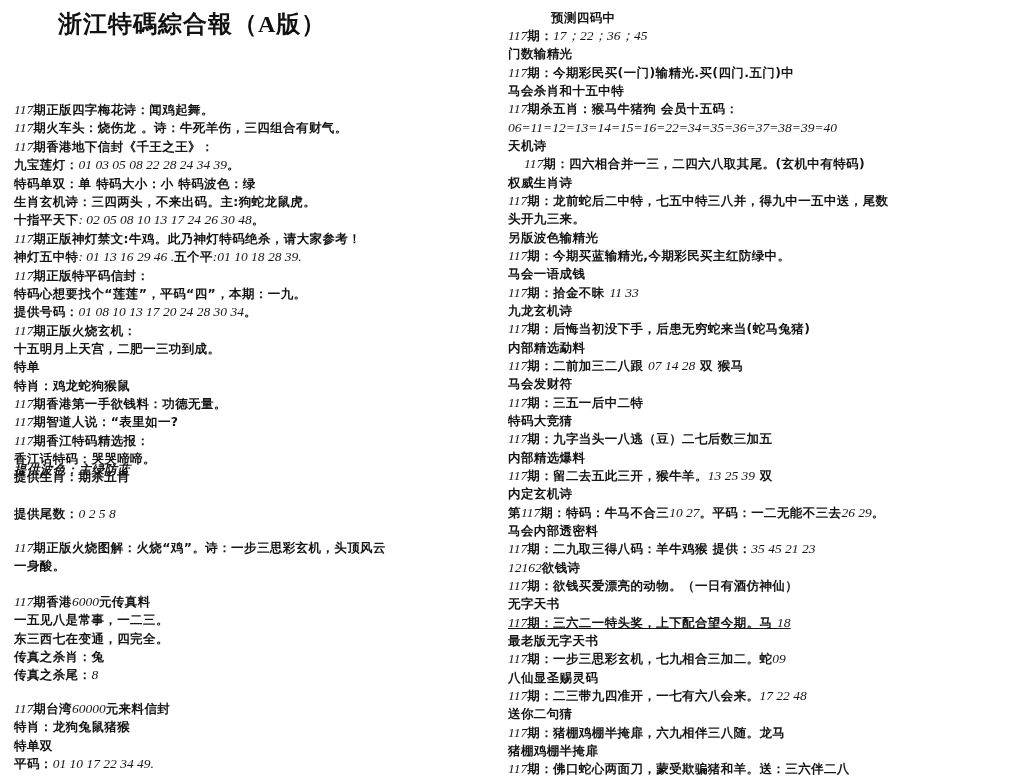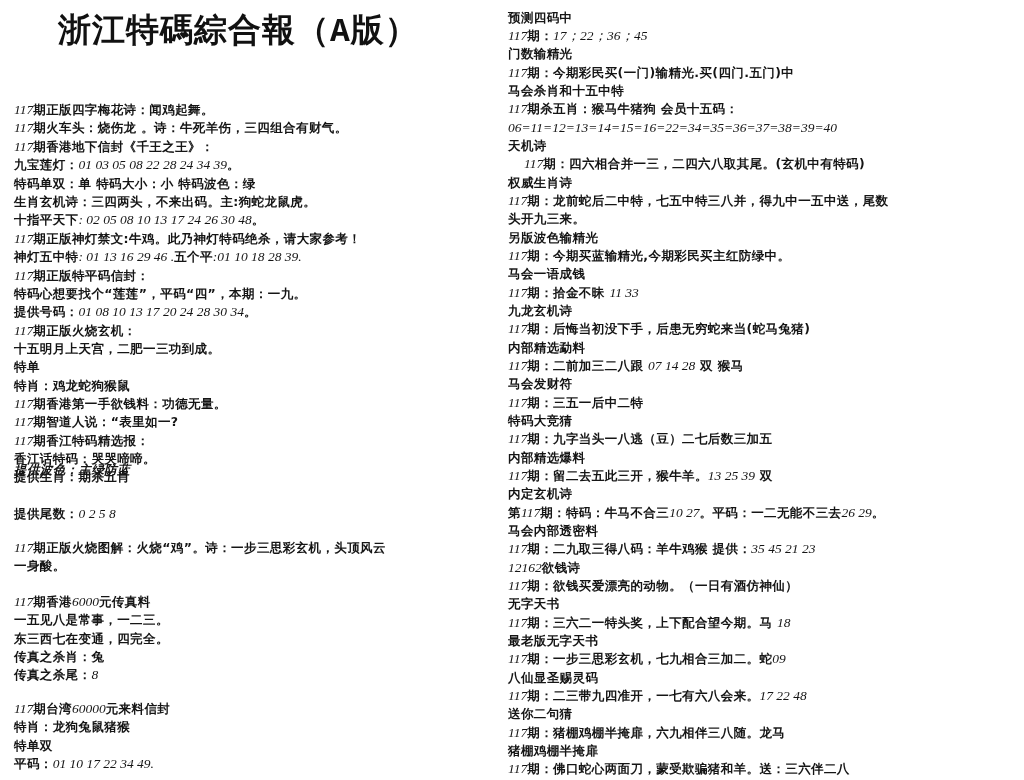--- a/index.html
+++ b/index.html
@@ -1,19 +1,19 @@
 <!DOCTYPE html>
 <html><head>
 <meta charset="utf-8">
 <style>
   html, body { margin:0; padding:0; background:#ffffff; }
   body { width:1024px; height:780px; position:relative; overflow:hidden; color:#111; font-family:"DejaVu Sans", sans-serif; }
   .title {
     position:absolute; left:58px; top:8px; width:370px;
-    font-family:Liberation Mono, monospace; font-weight:bold; font-size:33px; letter-spacing:1px;
+    font-family:Liberation Serif, serif; font-weight:bold; font-size:24px; letter-spacing:1px;
     color:#111; white-space:nowrap;
   }
   .col { position:absolute; top:0; }
   .col-left { left:14px; width:490px; }
   .col-right { left:508px; width:510px; }
   .line {
     position:absolute; left:0; white-space:nowrap;
     font-family:"DejaVu Sans", sans-serif; font-size:12.5px; line-height:16px; height:16px;
     font-weight:bold; letter-spacing:0.4px; color:#151515;
   }
@@ -57,21 +57,21 @@
     <div class="line" style="top: 612px;"><span class="txt">一五见八是常事，一二三。</span></div>
     <div class="line" style="top: 631px;"><span class="txt">东三西七在变通，四完全。</span></div>
     <div class="line" style="top: 649px;"><span class="txt">传真之杀肖：兔</span></div>
     <div class="line" style="top: 667px;"><span class="txt">传真之杀尾：</span><span class="num">8</span></div>
     <div class="line" style="top: 701px;"><span class="num">117</span><span class="txt">期台湾</span><span class="num">60000</span><span class="txt">元来料信封</span></div>
     <div class="line" style="top: 719px;"><span class="txt">特肖：龙狗兔鼠猪猴</span></div>
     <div class="line" style="top: 738px;"><span class="txt">特单双</span></div>
     <div class="line" style="top: 756px;"><span class="txt">平码：</span><span class="num">01 10 17 22 34 49.</span></div>
   </div>
 <div class="col col-right" id="col-right">
-    <div class="line" style="top: 10px;"><span class="txt">预测四码中</span></div>
+    <div class="line" style="top: 10px; margin-left: 43px;"><span class="txt">预测四码中</span></div>
     <div class="line" style="top: 28px;"><span class="num">117</span><span class="txt">期：</span><span class="num">17；22；36；45</span></div>
     <div class="line" style="top: 46px;"><span class="txt">门数输精光</span></div>
     <div class="line" style="top: 65px;"><span class="num">117</span><span class="txt">期：今期彩民买(一门)输精光.买(四门.五门)中</span></div>
     <div class="line" style="top: 83px;"><span class="txt">马会杀肖和十五中特</span></div>
     <div class="line" style="top: 101px;"><span class="num">117</span><span class="txt">期杀五肖：猴马牛猪狗 会员十五码：</span></div>
     <div class="line" style="top: 120px;"><span class="num">06=11=12=13=14=15=16=22=34=35=36=37=38=39=40</span></div>
     <div class="line" style="top: 138px;"><span class="txt">天机诗</span></div>
     <div class="line" style="top: 156px; margin-left: 16px;"><span class="num">117</span><span class="txt">期：四六相合并一三，二四六八取其尾。(玄机中有特码)</span></div>
     <div class="line" style="top: 175px;"><span class="txt">权威生肖诗</span></div>
     <div class="line" style="top: 193px;"><span class="num">117</span><span class="txt">期：龙前蛇后二中特，七五中特三八并，得九中一五中送，尾数</span></div>
@@ -90,21 +90,21 @@
     <div class="line" style="top: 431px;"><span class="num">117</span><span class="txt">期：九字当头一八逃（豆）二七后数三加五</span></div>
     <div class="line" style="top: 450px;"><span class="txt">内部精选爆料</span></div>
     <div class="line" style="top: 468px;"><span class="num">117</span><span class="txt">期：留二去五此三开，猴牛羊。</span><span class="num">13 25 39</span><span class="txt"> 双</span></div>
     <div class="line" style="top: 486px;"><span class="txt">内定玄机诗</span></div>
     <div class="line" style="top: 505px;"><span class="txt">第</span><span class="num">117</span><span class="txt">期：特码：牛马不合三</span><span class="num">10 27</span><span class="txt">。平码：一二无能不三去</span><span class="num">26 29</span><span class="txt">。</span></div>
     <div class="line" style="top: 523px;"><span class="txt">马会内部透密料</span></div>
     <div class="line" style="top: 541px;"><span class="num">117</span><span class="txt">期：二九取三得八码：羊牛鸡猴 提供：</span><span class="num">35 45 21 23</span></div>
     <div class="line" style="top: 560px;"><span class="num">12162</span><span class="txt">欲钱诗</span></div>
     <div class="line" style="top: 578px;"><span class="num">117</span><span class="txt">期：欲钱买爱漂亮的动物。（一日有酒仿神仙）</span></div>
     <div class="line" style="top: 596px;"><span class="txt">无字天书</span></div>
-    <div class="line" style="top: 615px;"><span class="num">117</span><span class="txt">期：三六二一特头奖，上下配合望今期。马 </span><span class="num">18</span></div>
+    <div class="line" style="top: 615px; text-decoration: underline;"><span class="num">117</span><span class="txt">期：三六二一特头奖，上下配合望今期。马 </span><span class="num">18</span></div>
     <div class="line" style="top: 633px;"><span class="txt">最老版无字天书</span></div>
     <div class="line" style="top: 651px;"><span class="num">117</span><span class="txt">期：一步三思彩玄机，七九相合三加二。蛇</span><span class="num">09</span></div>
     <div class="line" style="top: 670px;"><span class="txt">八仙显圣赐灵码</span></div>
     <div class="line" style="top: 688px;"><span class="num">117</span><span class="txt">期：二三带九四准开，一七有六八会来。</span><span class="num">17 22 48</span></div>
     <div class="line" style="top: 706px;"><span class="txt">送你二句猜</span></div>
     <div class="line" style="top: 725px;"><span class="num">117</span><span class="txt">期：猪棚鸡棚半掩扉，六九相伴三八随。龙马</span></div>
     <div class="line" style="top: 743px;"><span class="txt">猪棚鸡棚半掩扉</span></div>
     <div class="line" style="top: 761px;"><span class="num">117</span><span class="txt">期：佛口蛇心两面刀，蒙受欺骗猪和羊。送：三六伴二八</span></div>
   </div>
 

